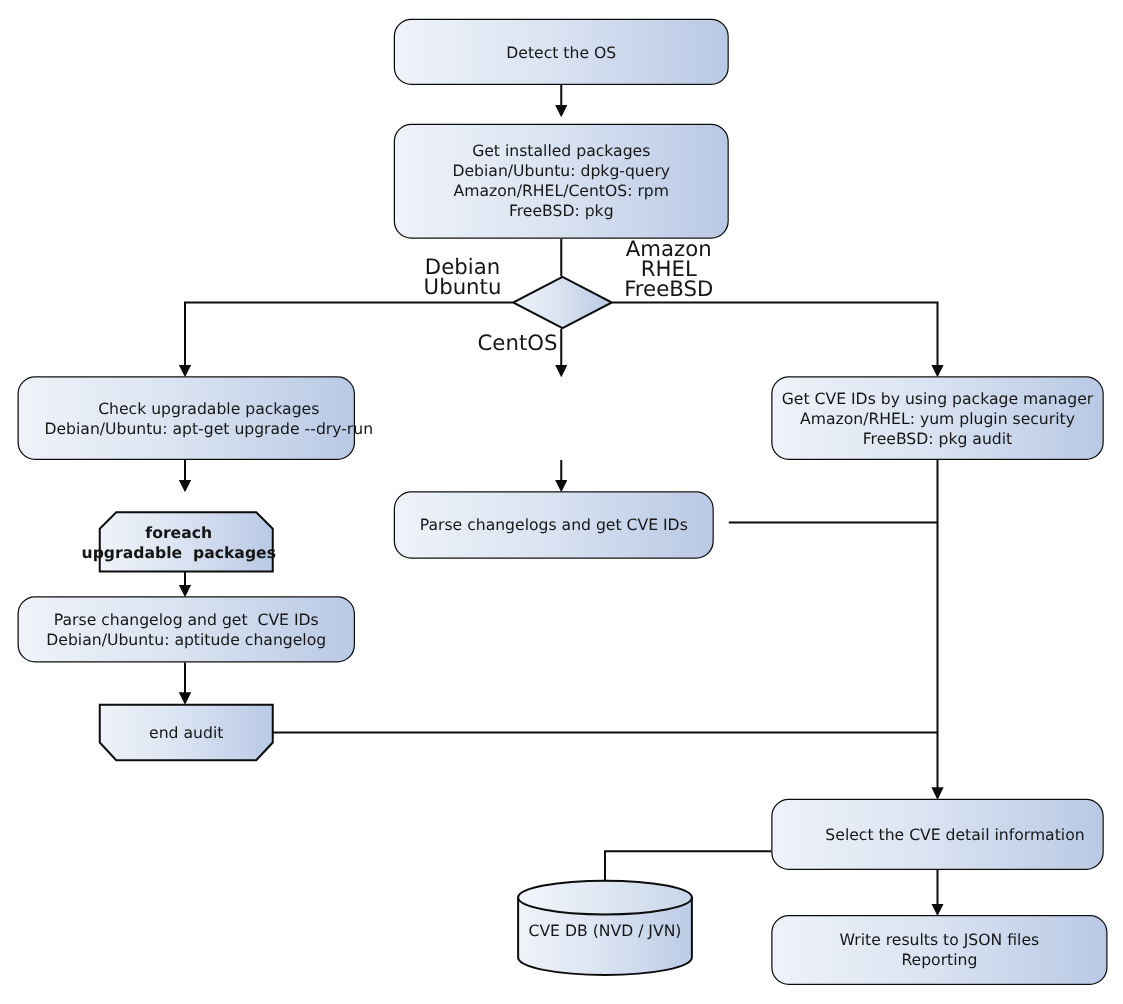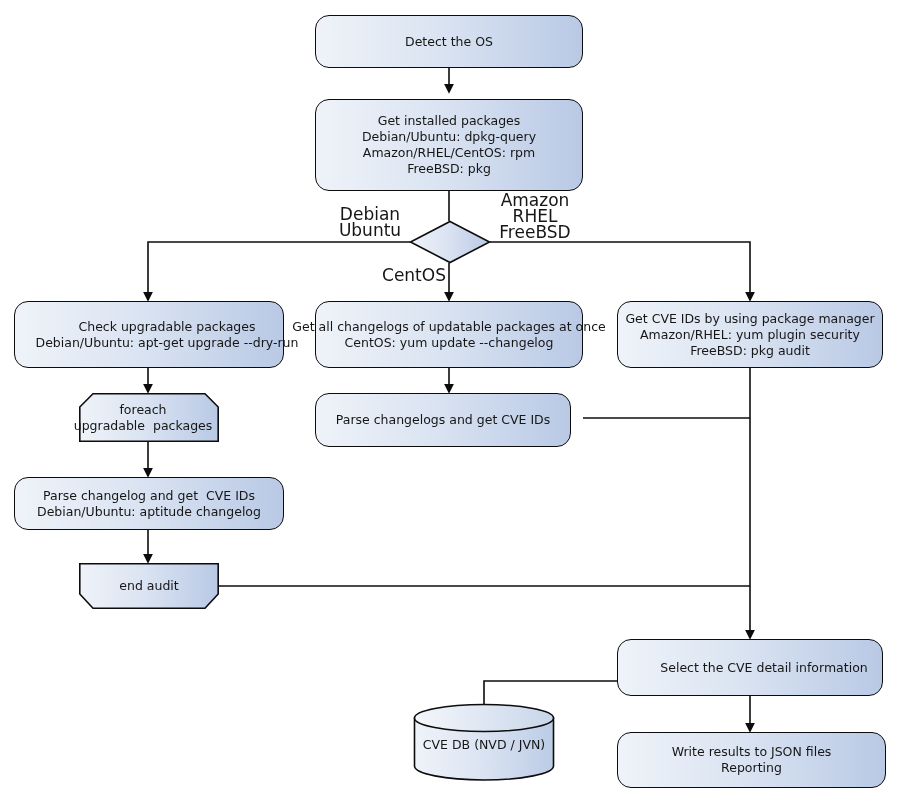--- a/index.html
+++ b/index.html
@@ -143,32 +143,28 @@
   <div class="edge-label" style="left:492px; top:192px; width:86px; text-align:center;">Amazon
 RHEL
 FreeBSD</div>
   <div class="edge-label" style="left:379px; top:267px; width:70px; text-align:center;">CentOS</div>
 
   <div class="node box" style="left:14px; top:301px; width:270px; height:67px;padding-left:36px;">
     <span class="node-label">Check upgradable packages
 Debian/Ubuntu: apt-get upgrade --dry-run</span>
   </div>
 
-  <div class="node box" style="left:315px; top:301px; width:268px; height:67px;">
-    <span class="node-label">Get all changelogs of updatable packages at once
-CentOS: yum update --changelog</span>
-  </div>
 
   <div class="node box" style="left:617px; top:301px; width:266px; height:67px;">
     <span class="node-label">Get CVE IDs by using package manager
 Amazon/RHEL: yum plugin security
 FreeBSD: pkg audit</span>
   </div>
 
-  <div class="node loopnode" style="left:79px; top:393px; width:128px; height:49px;">
+  <div class="node loopnode" style="left:79px; top:409px; width:128px; height:49px;font-weight:bold;">
     <svg class="shape-svg" width="140" height="49" viewBox="0 0 140 49">
       <defs>
         <linearGradient id="gradLoopA" x1="0" y1="0" x2="1" y2="0">
           <stop offset="0%" stop-color="#eff3f9"></stop>
           <stop offset="45%" stop-color="#dbe4f2"></stop>
           <stop offset="100%" stop-color="#b9c9e5"></stop>
         </linearGradient>
       </defs>
       <polygon points="0.8,14 14,0.8 126,0.8 139.2,14 139.2,48.2 0.8,48.2" fill="url(#gradLoopA)" stroke="#0c0c0c" stroke-width="1.6"></polygon>
     </svg>

